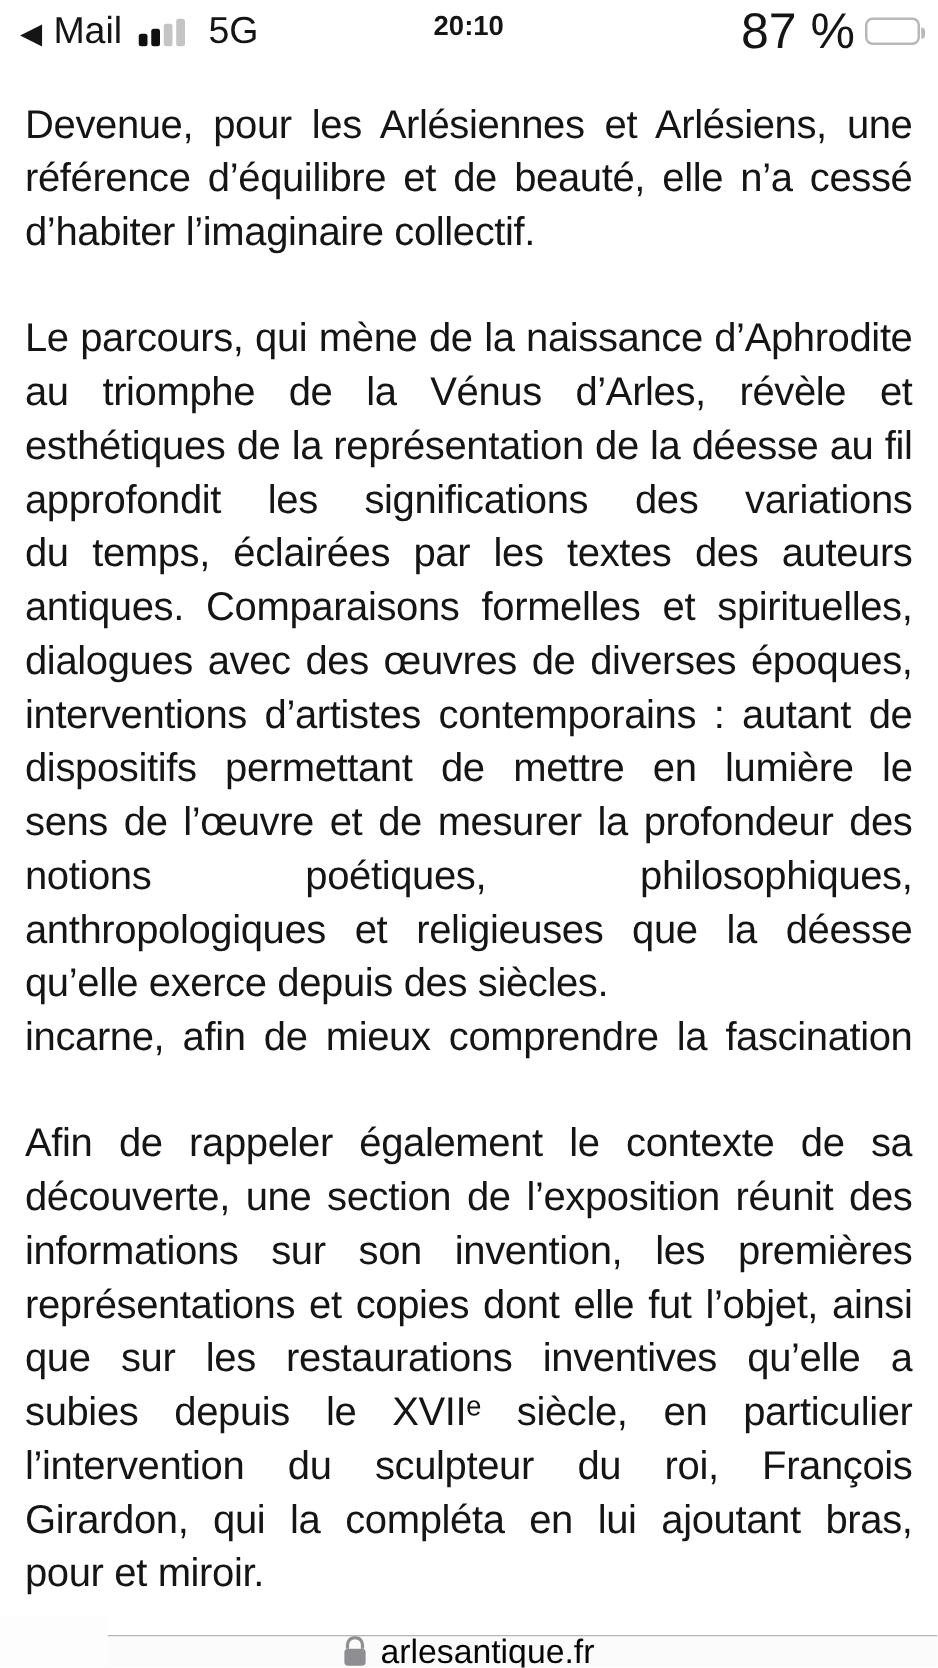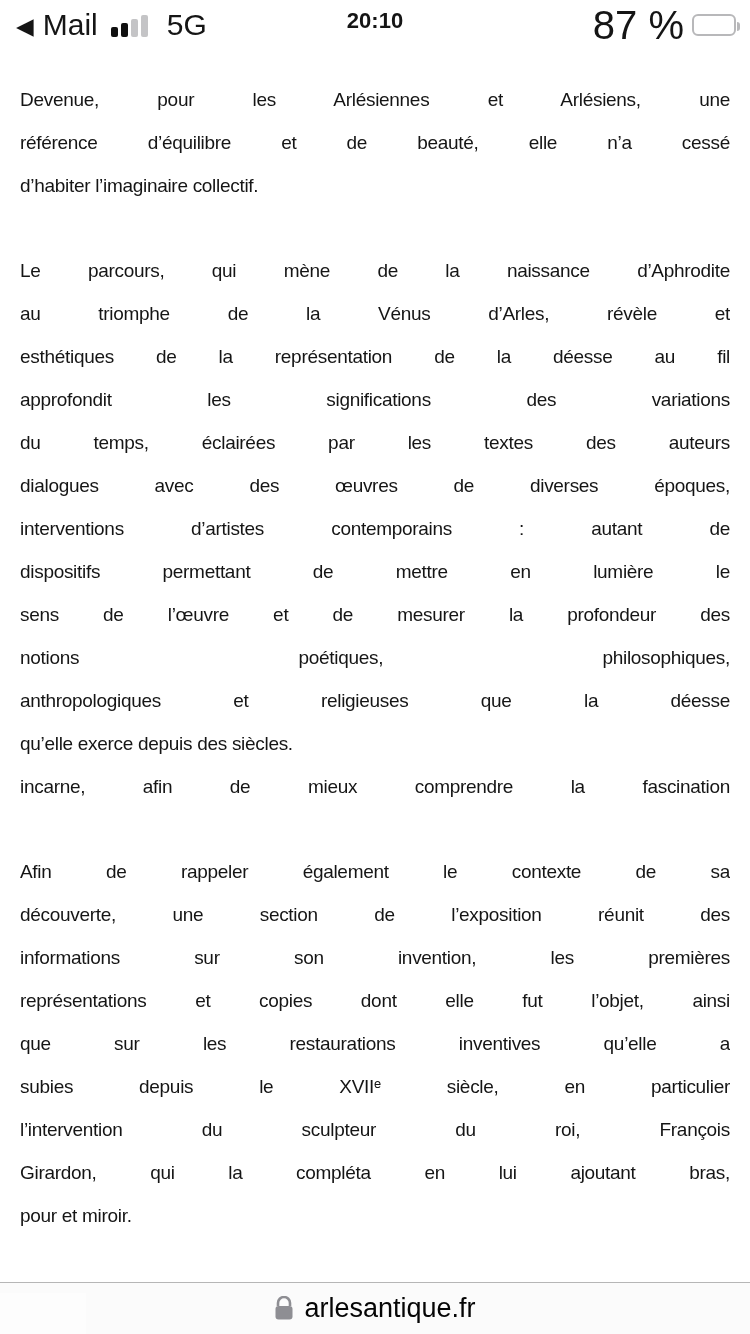--- a/index.html
+++ b/index.html
@@ -49,34 +49,34 @@
     position: absolute; right: -6px; top: 6px;
     width: 3px; height: 9px;
     background: #b8b8ba;
     border-radius: 0 3px 3px 0;
   }
 
   
   .article { padding: 34px 20px 0 20px; }
   .para { margin-bottom: 42px; }
   .line {
-    font-size: 19px;
+    font-size: 32px;
     line-height: 43px;
     letter-spacing: -0.3px;
     white-space: nowrap;
     overflow: hidden;
     text-align: justify;
     text-align-last: justify;
   }
   .line.last { text-align-last: left; }
 
   
   .bottom-bar {
     position: absolute; left: 0; right: 0; bottom: 0;
-    height: 52px;
+    height: 26px;
     background: #fbfbfb;
     border-top: 1px solid #b6b6b6;
     display: flex; align-items: center; justify-content: center;
     gap: 10px;
   }
   .corner-shade {
     position: absolute; left: 0; bottom: 0;
     width: 86px; height: 41px;
     background: #fdfdfd;
   }
@@ -115,20 +115,21 @@
       <div class="line">référence d’équilibre et de beauté, elle n’a cessé</div>
       <div class="line last">d’habiter l’imaginaire collectif.</div>
     </div>
   <div class="para">
 
   <div class="line">Le parcours, qui mène de la naissance d’Aphrodite</div>
       <div class="line">au triomphe de la Vénus d’Arles, révèle et</div>
       <div class="line">esthétiques de la représentation de la déesse au fil</div>
       <div class="line">approfondit les significations des variations</div>
       <div class="line">du temps, éclairées par les textes des auteurs</div>
+      <div class="line">antiques. Comparaisons formelles et spirituelles,</div>
       <div class="line">dialogues avec des œuvres de diverses époques,</div>
       <div class="line">interventions d’artistes contemporains : autant de</div>
       <div class="line">dispositifs permettant de mettre en lumière le</div>
       <div class="line">sens de l’œuvre et de mesurer la profondeur des</div>
       <div class="line">notions poétiques, philosophiques,</div>
       <div class="line">anthropologiques et religieuses que la déesse</div>
       <div class="line last">qu’elle exerce depuis des siècles.</div>
       <div class="line">incarne, afin de mieux comprendre la fascination</div>
     </div>
   <div class="para">

